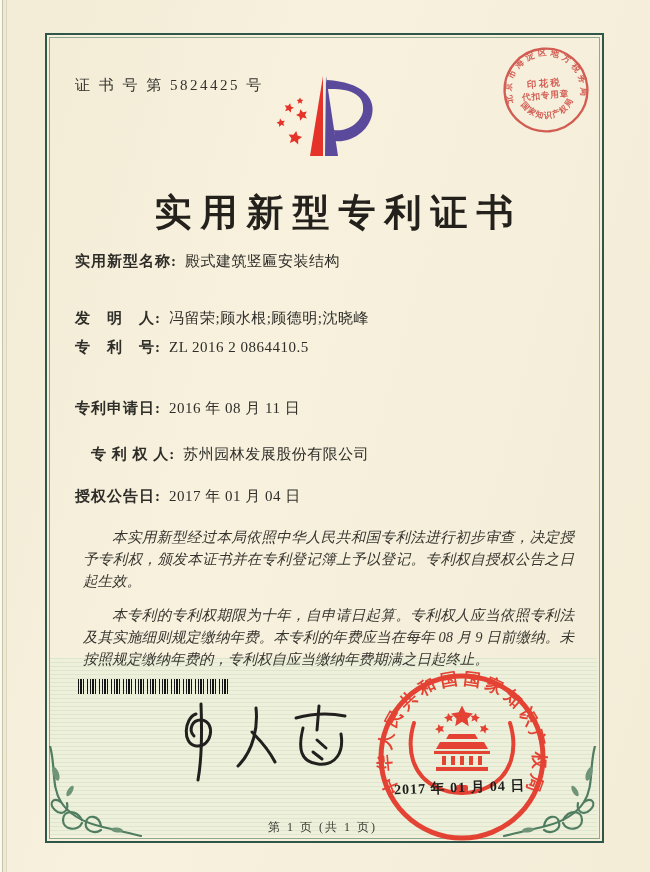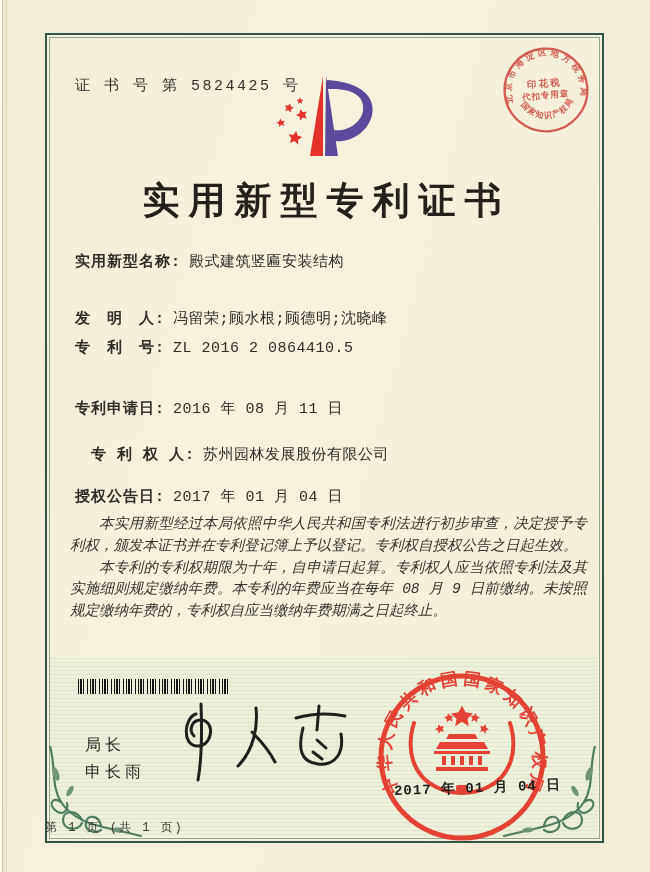--- a/index.html
+++ b/index.html
@@ -4,21 +4,20 @@
 <style>
   html,body{margin:0;padding:0;}
   body{
     width:650px;height:872px;overflow:hidden;
     background:#efe8d2;
     font-family:"Liberation Serif","DejaVu Serif",serif;
   }
   .page{
     position:relative;width:650px;height:872px;
     background:linear-gradient(105deg,#f2ebd5 0%,#f7f1de 38%,#f3ecd7 100%);
-    font-family:Liberation Mono, monospace;
   }
   .page::before{ 
     content:"";position:absolute;left:0;top:0;width:9px;height:100%;
     background:linear-gradient(90deg,#fbf8ec 0 2px,#c9c3ae 2px 3px,#efe9d4 3px 6px,#ddd7c2 6px 7px,rgba(0,0,0,0) 7px);
     z-index:1;
   }
   .frame{
     position:absolute;left:45px;top:33px;width:555px;height:806px;
     border:2px solid #2e574a;
     box-shadow:inset 0 0 0 2px #f6f0dd, inset 0 0 0 3px #8aa98e;
@@ -26,50 +25,50 @@
   }
   .stripe-band{
     position:absolute;left:48px;top:658px;width:549px;height:178px;
     background:repeating-linear-gradient(180deg,#dde7cd 0 1px,#eef0dc 1px 4px);
     z-index:0;
   }
   .cert-number{position:absolute;left:75px;top:76px;font-size:15px;letter-spacing:2.5px;color:#33322d;z-index:3;}
   .logo{position:absolute;left:266px;top:62px;width:132px;height:100px;z-index:3;}
   .tax-stamp{position:absolute;left:501px;top:45px;width:90px;height:90px;z-index:6;opacity:.9;transform:rotate(-5deg);}
   .title{
-    position:absolute;left:45px;top:172px;width:555px;margin:4px;text-align:center;
+    position:absolute;left:45px;top:172px;width:555px;margin:16px;text-align:center;
     font-size:37px;font-weight:700;letter-spacing:9px;color:#24211c;z-index:3;
   }
   .fields{position:absolute;left:75px;top:252px;width:490px;font-size:15px;color:#2e2d28;z-index:3;}
   .field-row{position:absolute;left:0;white-space:nowrap;}
   .field-row.r0{top:0;text-align:right;}
   .field-row.r1{top:57px;}
   .field-row.r2{top:86px;}
   .field-row.r3{top:147px;text-align:right;}
   .field-row.r4{top:193px;margin-left:16px;}
   .field-row.r5{top:235px;}
   .flabel{letter-spacing:1px;font-weight:600;}
   .fvalue{margin-left:8px;letter-spacing:.5px;}
   .body-text{
     position:absolute;left:70px;top:514px;width:517px;z-index:3;
     font-size:14.5px;line-height:21.8px;text-align:justify;color:#36342e;font-style:italic;
   }
-  .body-text p{margin:0;text-indent:2em;}
+  .body-text p{margin:13px;text-indent:2em;}
   .barcode{
     position:absolute;left:78px;top:679px;width:150px;height:15px;z-index:3;
     background:repeating-linear-gradient(90deg,#141414 0 1px,rgba(0,0,0,0) 1px 2px,#141414 2px 4px,rgba(0,0,0,0) 4px 5px,#141414 5px 6px,rgba(0,0,0,0) 6px 9px,#141414 9px 10px,rgba(0,0,0,0) 10px 12px);
   }
   .director{position:absolute;left:85px;top:733px;z-index:3;font-size:16px;letter-spacing:4px;color:#2a2a26;line-height:27px;}
   .signature{position:absolute;left:168px;top:700px;width:185px;height:88px;z-index:4;}
   .seal{position:absolute;left:376px;top:671px;width:172px;height:172px;z-index:5;opacity:.95;}
   .seal-date{
     position:absolute;left:394px;top:779px;z-index:6;
     font-size:14px;font-weight:700;letter-spacing:1px;color:#1e1d1b;transform:rotate(-2deg);
   }
-  .footer{position:absolute;left:45px;top:819px;width:555px;z-index:4;font-size:12px;letter-spacing:2px;color:#3b3a33;}
+  .footer{position:absolute;left:45px;top:819px;width:555px;text-align:center;z-index:4;font-size:12px;letter-spacing:2px;color:#3b3a33;}
   .corner{position:absolute;z-index:3;width:96px;height:92px;}
   .corner-left{left:47px;top:746px;}
   .corner-right{left:502px;top:746px;transform:scaleX(-1);}
 </style>
 </head>
 <body>
 
 <div class="page">
 
   <div class="stripe-band"></div>
@@ -161,24 +160,20 @@
     </div>
   </div>
 
   <div class="body-text">
     <p>本实用新型经过本局依照中华人民共和国专利法进行初步审查，决定授予专利权，颁发本证书并在专利登记簿上予以登记。专利权自授权公告之日起生效。</p>
     <p>本专利的专利权期限为十年，自申请日起算。专利权人应当依照专利法及其实施细则规定缴纳年费。本专利的年费应当在每年 08 月 9 日前缴纳。未按照规定缴纳年费的，专利权自应当缴纳年费期满之日起终止。</p>
   </div>
 
   <div class="barcode"></div>
 
-  <div class="director">
-    <div>局长</div>
-    <div>申长雨</div>
-  </div>
 
   <svg class="signature" viewBox="0 0 185 88">
     <g fill="none" stroke="#22201e" stroke-width="3" stroke-linecap="round" stroke-linejoin="round">
       <path d="M28,14 C16,18 14,44 28,46 C44,48 48,22 34,20 C24,19 20,30 26,36"></path>
       <path d="M33,4 C34,30 34,58 30,80"></path>
       <path d="M88,8 C90,26 86,50 70,66"></path>
       <path d="M84,32 C94,42 102,52 107,62"></path>
       <path d="M128,18 C146,13 162,13 177,16"></path>
       <path d="M151,6 L149,30"></path>
       <path d="M135,28 C130,48 132,62 150,64 C168,66 176,52 173,34"></path>

